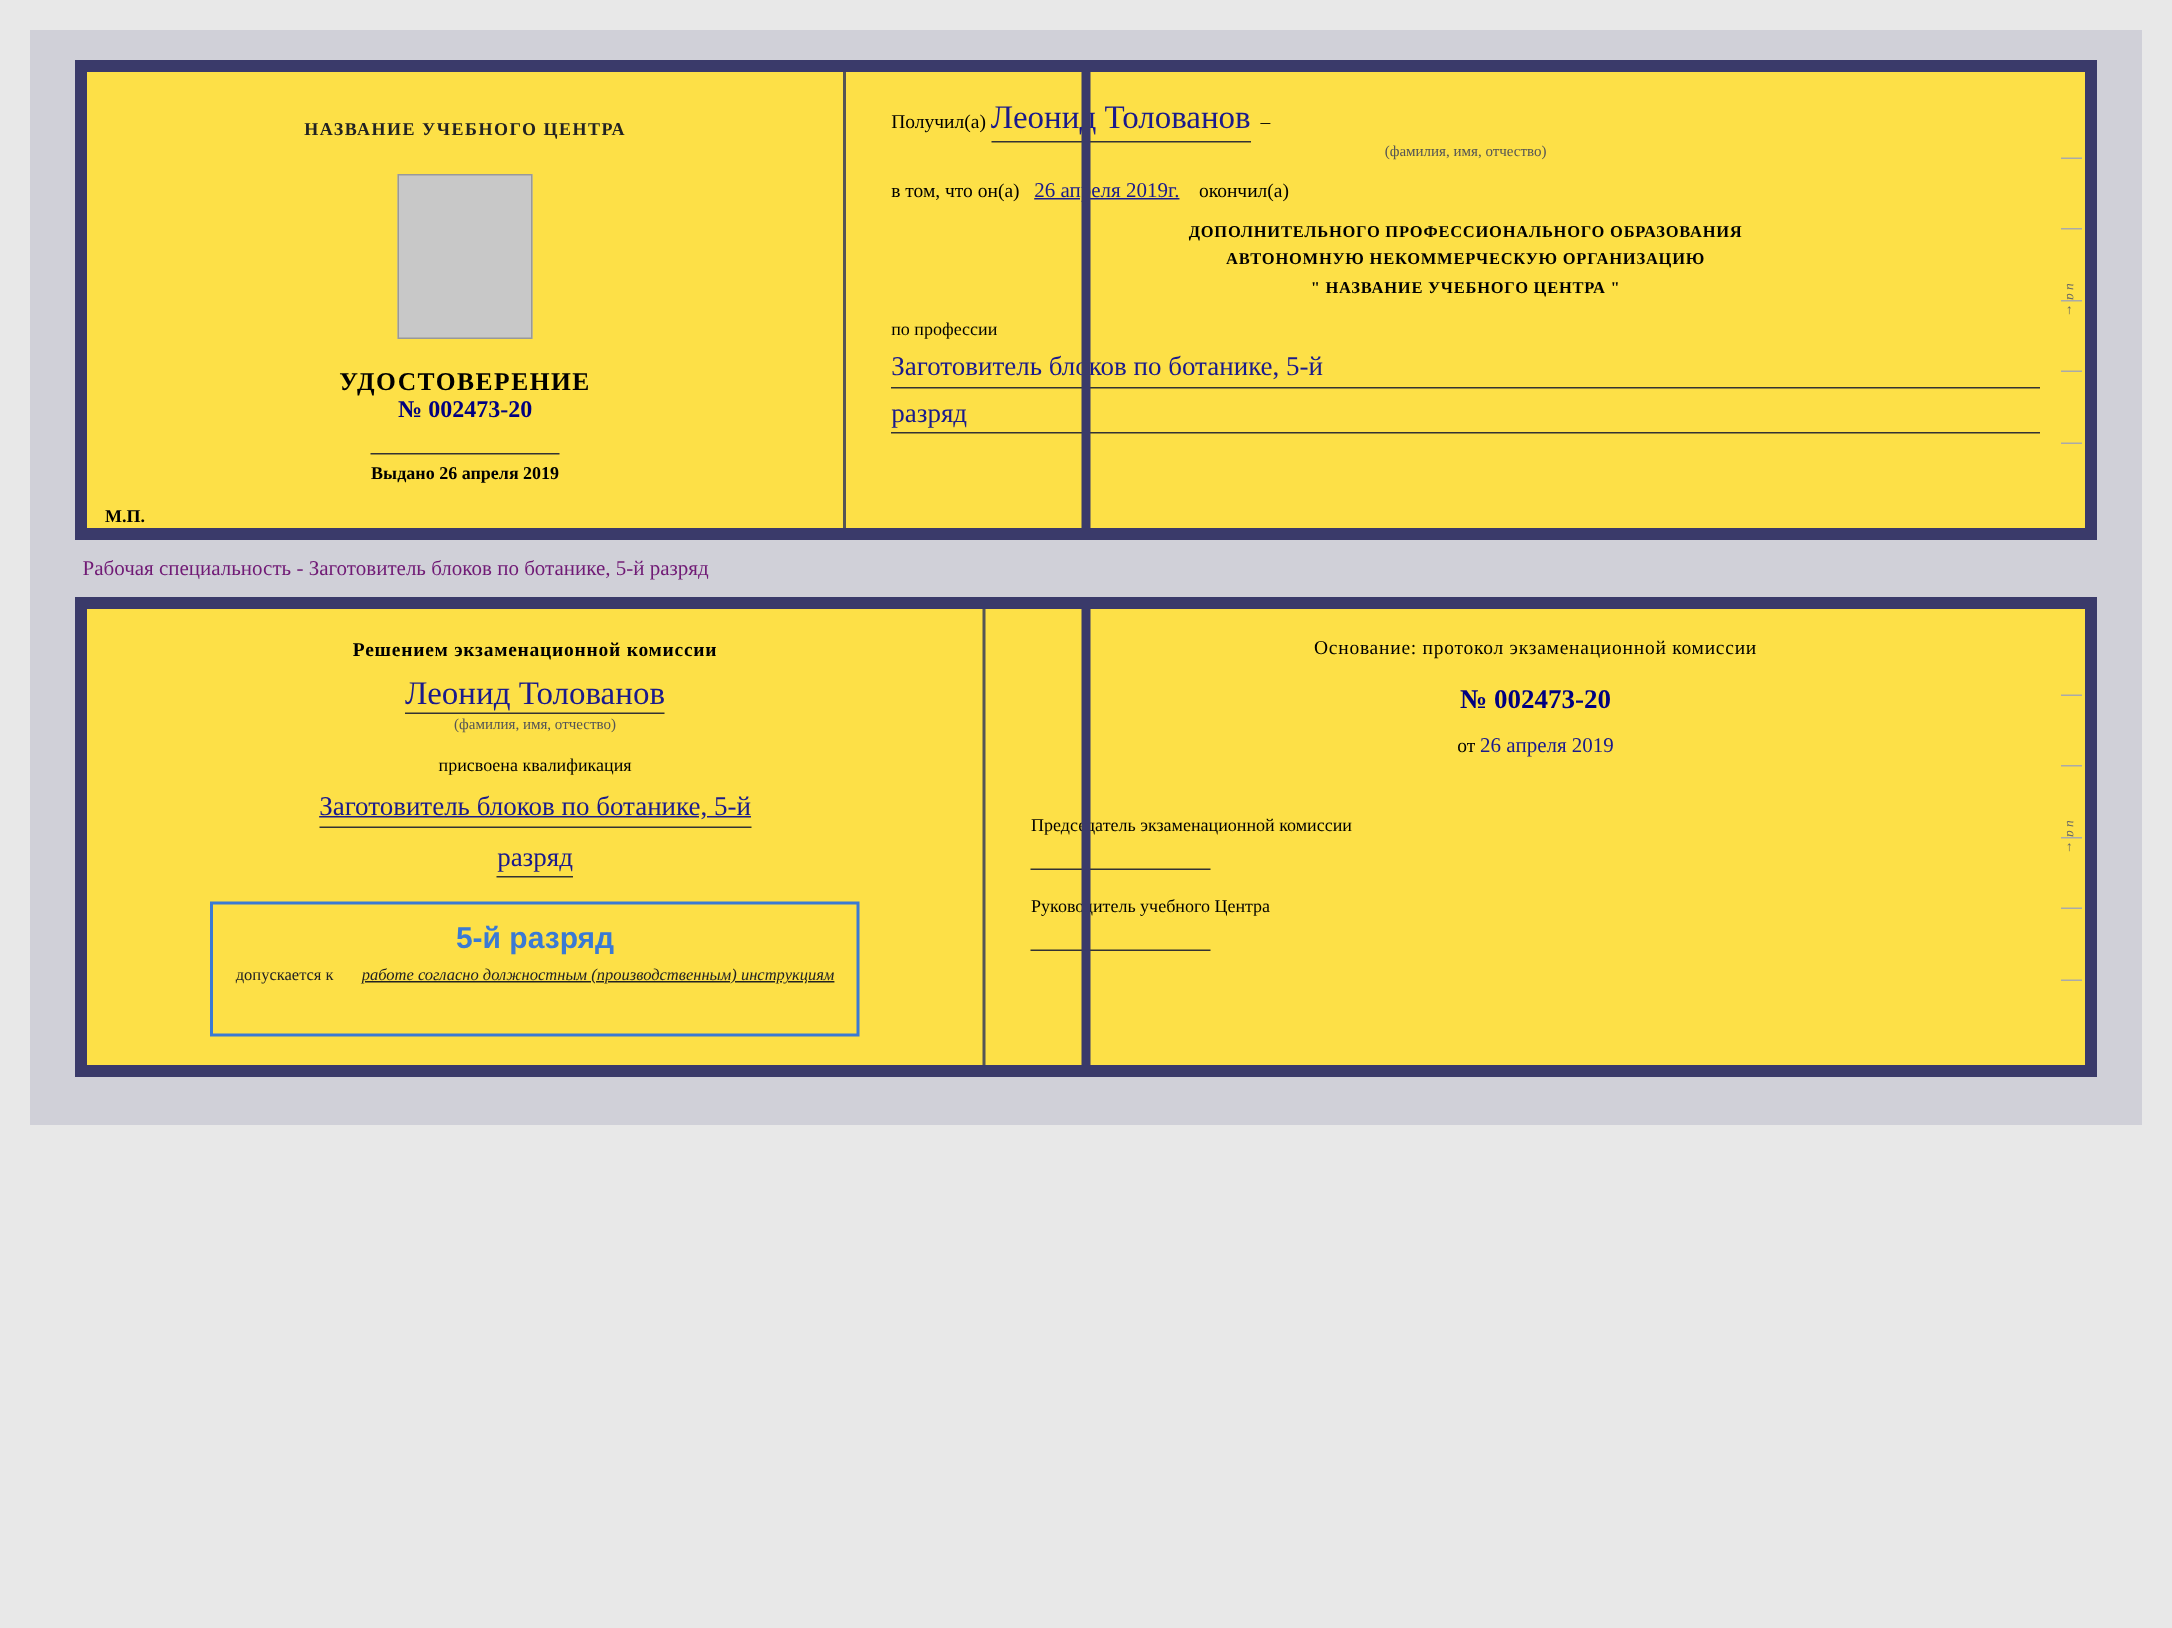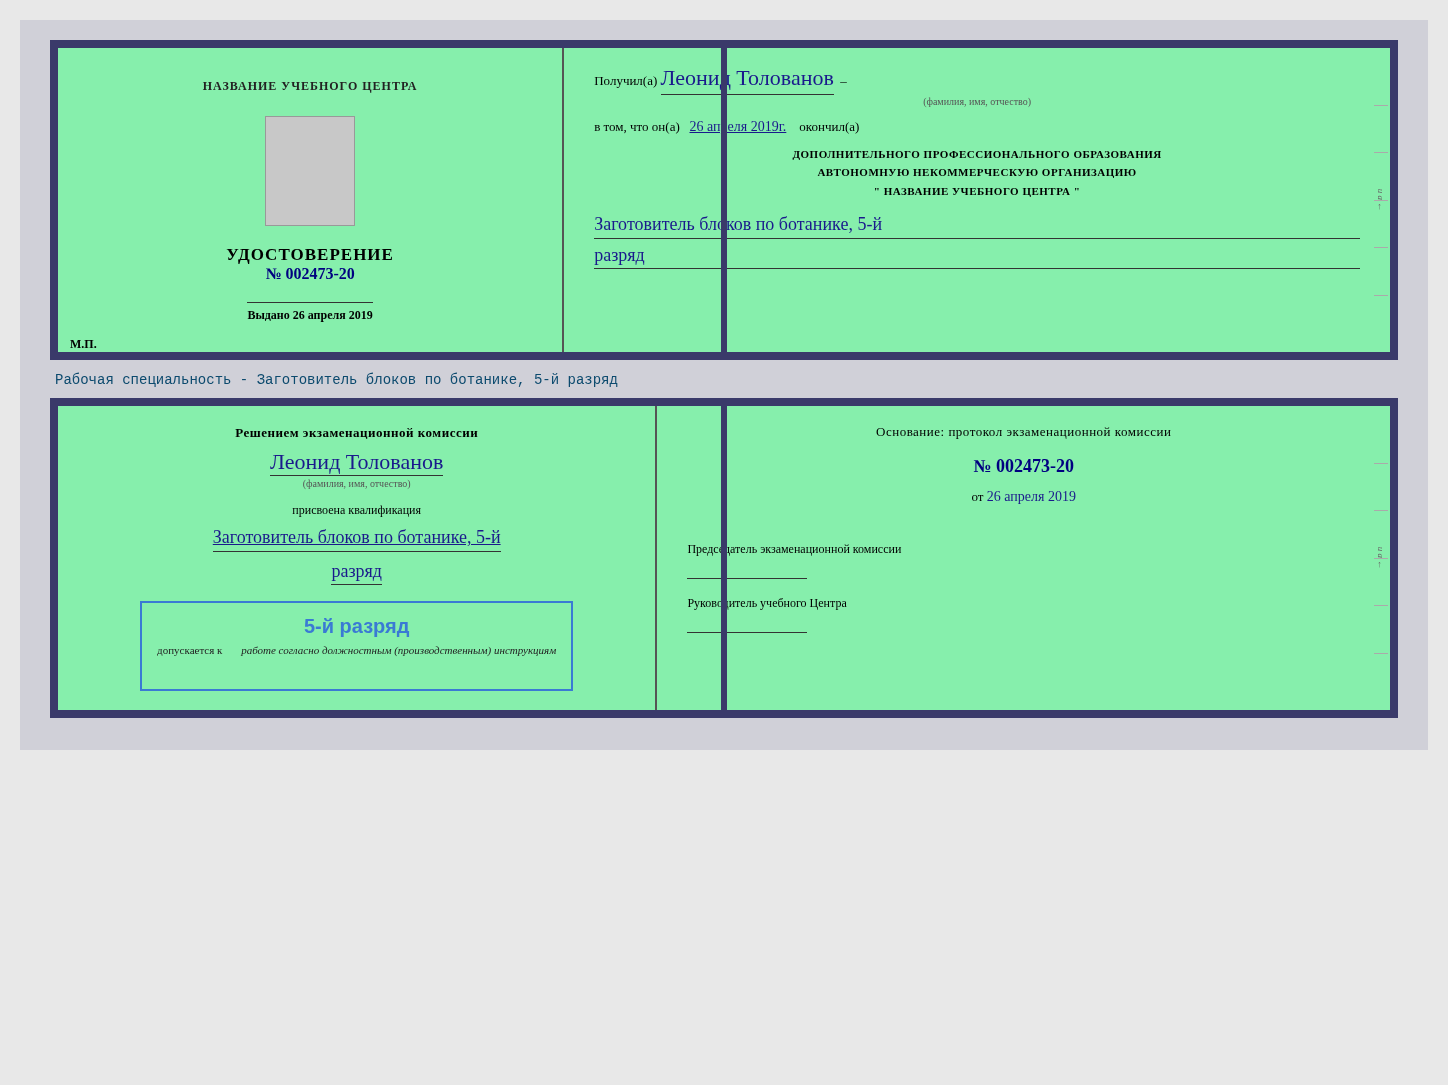--- a/index.html
+++ b/index.html
@@ -11,28 +11,27 @@
       padding: 20px;
     }
 
     .page-container {
       background: #d0d0d8;
       padding: 20px 30px;
     }
 
     
     .document-card {
-      background: #86efac;
+      background: #fde047;
       border: 8px solid #3a3a6a;
       display: flex;
       width: 100%;
       margin-bottom: 12px;
       position: relative;
       min-height: 320px;
-      justify-content: space-between;
     }
 
     .doc-left {
       width: 38%;
       border-right: 2px solid #555;
       padding: 20px 25px;
       display: flex;
       flex-direction: column;
       align-items: center;
       justify-content: space-around;
@@ -195,24 +194,23 @@
       position: absolute;
       right: 4px;
       top: 50%;
       transform: translateY(-50%);
       font-style: italic;
     }
 
     
     .info-text {
       font-size: 14px;
-      color: #0c4a6e;
+      color: #701a75;
       margin: 10px 0;
       padding: 0 5px;
-      font-family: Liberation Mono, monospace;
     }
 
     
     .doc2-left {
       width: 45%;
       border-right: 2px solid #555;
       padding: 18px 25px;
     }
 
     .doc2-right {
@@ -283,20 +281,21 @@
     }
 
     .stamp-allowed {
       font-size: 11px;
       color: #222;
       margin-top: 6px;
     }
 
     .stamp-allowed-italic {
       font-style: italic;
+      text-decoration: underline;
       margin-left: 16px;
     }
 
     
     .basis-title {
       font-size: 13px;
       text-align: center;
       font-weight: normal;
       letter-spacing: 0.5px;
       margin-bottom: 16px;
@@ -393,20 +392,21 @@
         <span>окончил(а)</span>
       </div>
 
       <div class="organization-block">
         <div class="org-text">ДОПОЛНИТЕЛЬНОГО ПРОФЕССИОНАЛЬНОГО ОБРАЗОВАНИЯ</div>
         <div class="org-text">АВТОНОМНУЮ НЕКОММЕРЧЕСКУЮ ОРГАНИЗАЦИЮ</div>
         <div class="org-text">" НАЗВАНИЕ УЧЕБНОГО ЦЕНТРА "</div>
       </div>
 
       <div class="profession-block">
+        <div class="profession-label">по профессии</div>
         <span class="handwritten-profession">Заготовитель блоков по ботанике, 5-й</span>
         <span class="handwritten-rank">разряд</span>
       </div>
 
       <div class="side-lines">
         <div class="side-line"></div>
         <div class="side-line"></div>
         <div class="side-line"></div>
         <div class="side-line"></div>
         <div class="side-line"></div>

